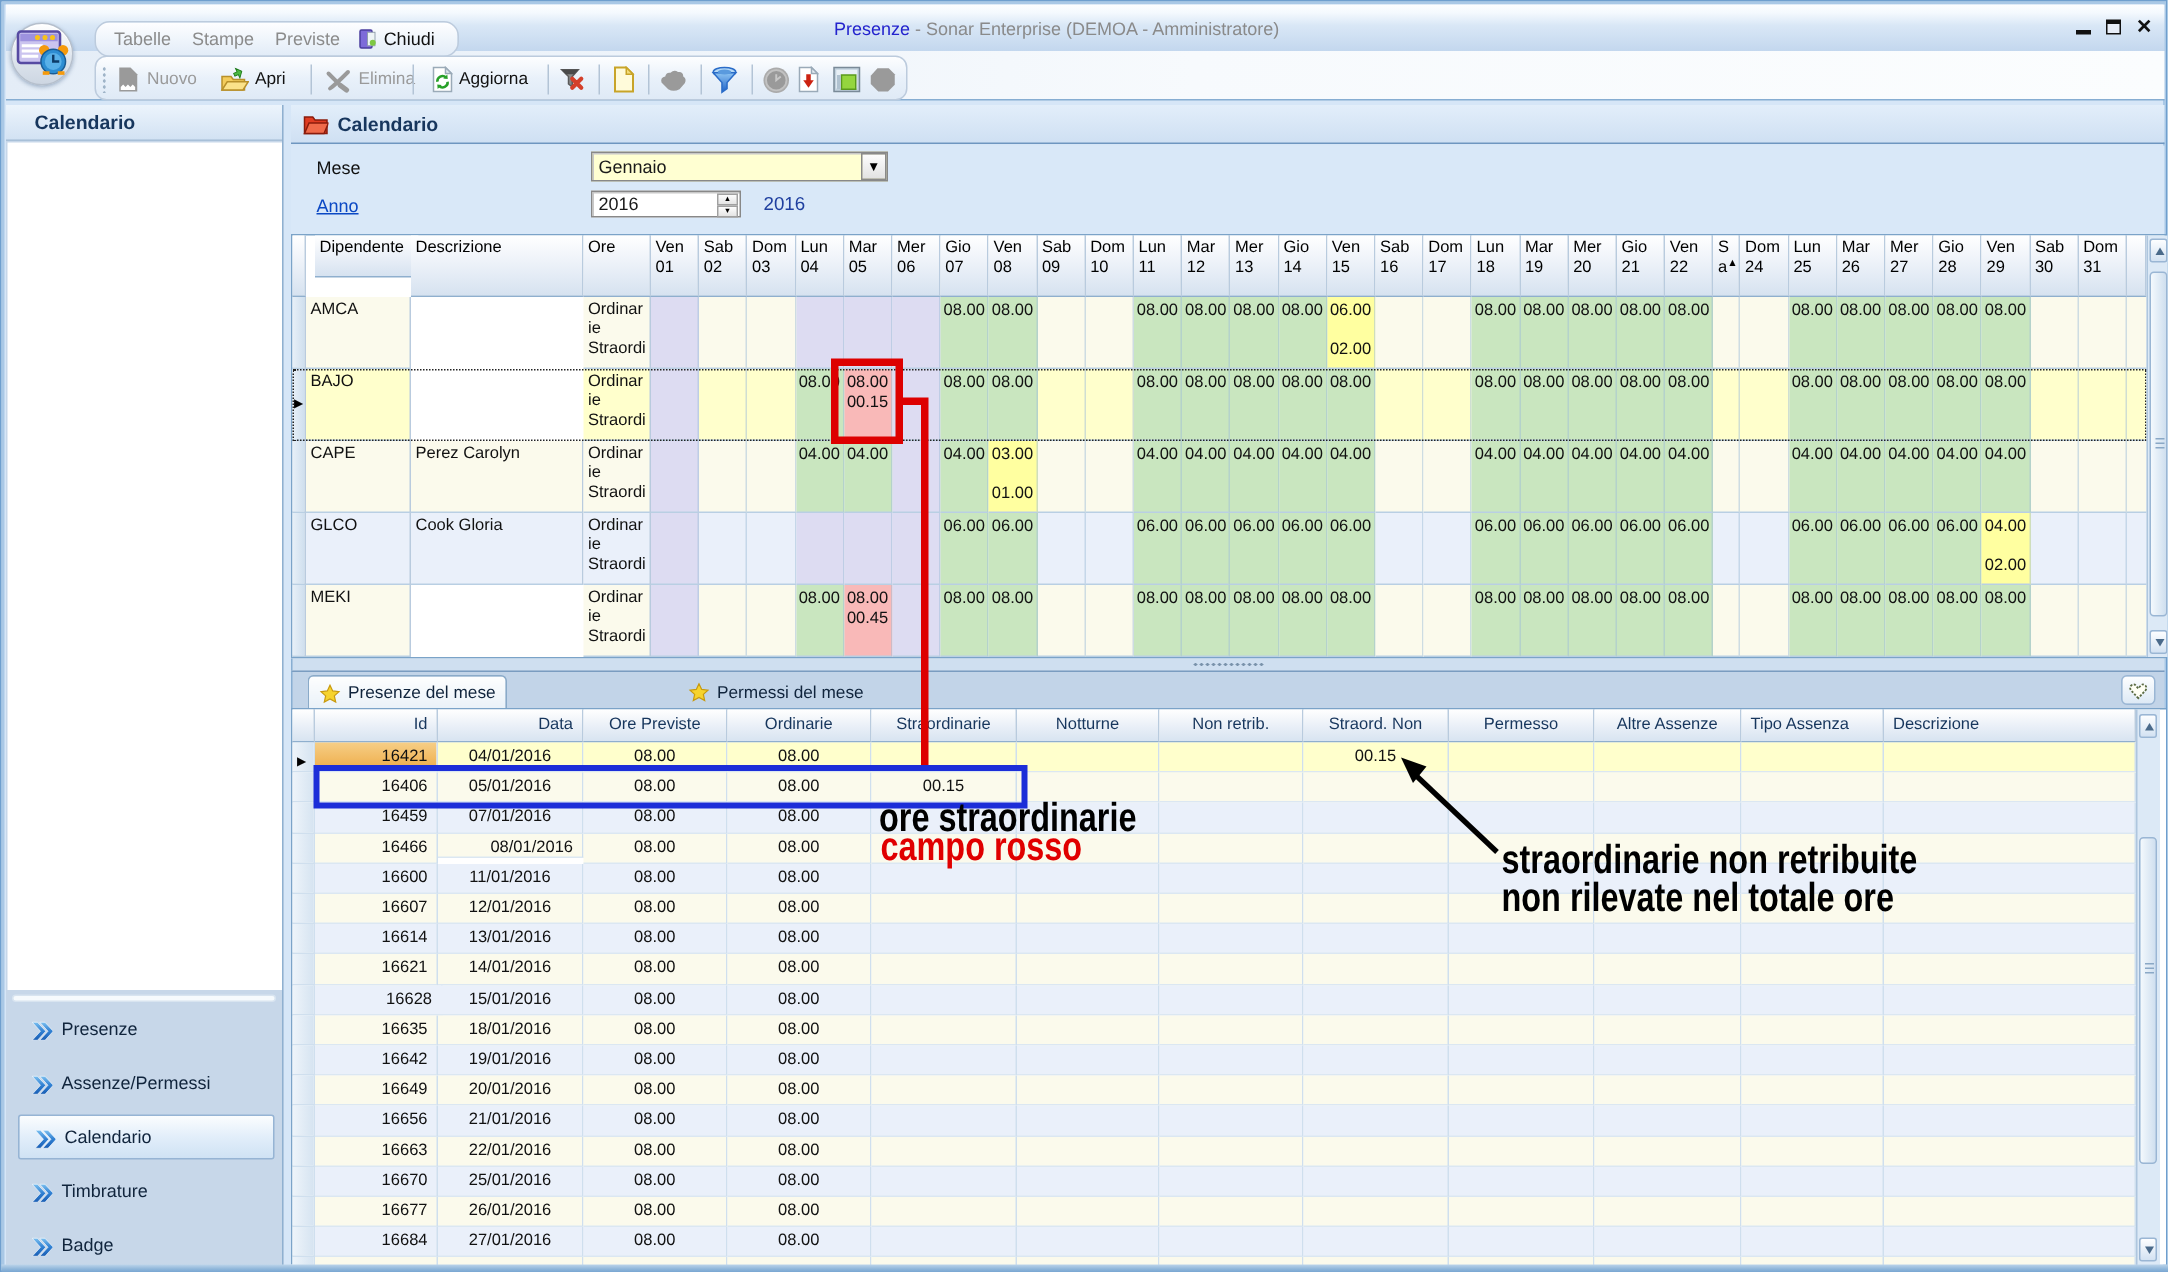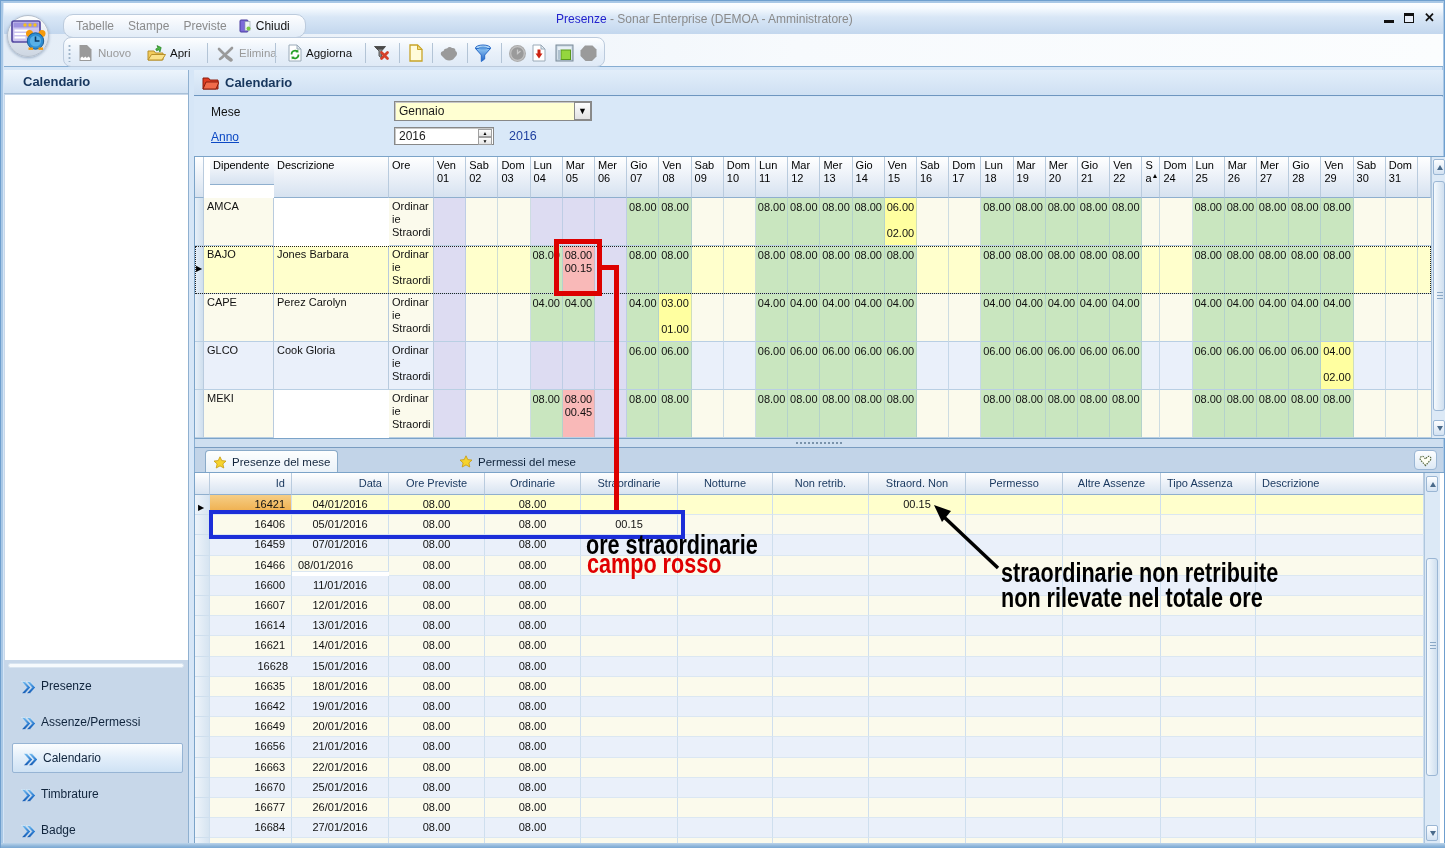--- a/index.html
+++ b/index.html
@@ -505,21 +505,20 @@
       <div class="gcell gval" style="left:1126.4000000000008px;top:41px;width:32.200000000000045px;height:48px;background:#c9e6bf;border-right:1px solid rgba(160,190,215,.5);border-bottom:1px solid #b9cfe3;">
         <div style="position:absolute;left:0;top:3px;width:100%;text-align:center;">08.00</div>
       </div>
       <div class="gcell gval" style="left:1158.6000000000008px;top:41px;width:32.200000000000045px;height:48px;background:#fbfaec;border-right:1px solid rgba(160,190,215,.5);border-bottom:1px solid #b9cfe3;"></div>
       <div class="gcell gval" style="left:1190.8000000000009px;top:41px;width:32.200000000000045px;height:48px;background:#fbfaec;border-right:1px solid rgba(160,190,215,.5);border-bottom:1px solid #b9cfe3;"></div>
       <div class="gcell" style="left:1223.000000000001px;top:41px;width:12.99999999999909px;height:48px;background:#fbfaec;border-bottom:1px solid #b9cfe3;"></div>
       <div class="gcell" style="left:0;top:89px;width:9px;height:48px;background:linear-gradient(90deg,#e8f0f8,#cfdfee);border-right:1px solid #b9cbde;border-bottom:1px solid #b9cfe3;">
         <span style="position:absolute;left:1px;top:18px;font-size:8px;color:#000;">▶</span>
       </div>
       <div class="gcell" style="left:9px;top:89px;width:70px;height:48px;background:#ffffcc;border-right:1px solid #b9cbde;border-bottom:1px solid #b9cfe3;padding:2px 0 0 3px;font-size:11px;line-height:13px;color:#111;">BAJO</div>
-      <div class="gcell" style="left:79px;top:89px;width:115px;height:48px;background:#ffffcc;border-right:1px solid #b9cbde;border-bottom:1px solid #b9cfe3;padding:2px 0 0 3px;font-size:11px;line-height:13px;color:#111;">Jones Barbara</div>
       <div class="gcell" style="left:194px;top:89px;width:45px;height:48px;background:#ffffcc;border-right:1px solid #b9cbde;border-bottom:1px solid #b9cfe3;padding:2px 0 0 3px;font-size:11px;line-height:13px;color:#111;">Ordinar<br>ie<br>Straordi</div>
       <div class="gcell gval" style="left:239px;top:89px;width:32.19999999999999px;height:48px;background:#dddcf2;border-right:1px solid rgba(160,190,215,.5);border-bottom:1px solid #b9cfe3;"></div>
       <div class="gcell gval" style="left:271.2px;top:89px;width:32.19999999999999px;height:48px;background:#ffffcc;border-right:1px solid rgba(160,190,215,.5);border-bottom:1px solid #b9cfe3;"></div>
       <div class="gcell gval" style="left:303.4px;top:89px;width:32.19999999999999px;height:48px;background:#ffffcc;border-right:1px solid rgba(160,190,215,.5);border-bottom:1px solid #b9cfe3;"></div>
       <div class="gcell gval" style="left:335.59999999999997px;top:89px;width:32.19999999999999px;height:48px;background:#c9e6bf;border-right:1px solid rgba(160,190,215,.5);border-bottom:1px solid #b9cfe3;">
         <div style="position:absolute;left:0;top:3px;width:100%;text-align:center;">08.00</div>
       </div>
       <div class="gcell gval" style="left:367.79999999999995px;top:89px;width:32.19999999999999px;height:48px;background:#f9b9b8;border-right:1px solid rgba(160,190,215,.5);border-bottom:1px solid #b9cfe3;">
         <div style="position:absolute;left:0;top:3px;width:100%;text-align:center;">08.00</div>
         <div style="position:absolute;left:0;top:16px;width:100%;text-align:center;">00.15</div>
@@ -904,21 +903,21 @@
       <div class="bcell" style="left:386px;top:62.4px;width:97px;height:20.2px;background:#eaf0fa;border-bottom:1px solid #dbe7f2;text-align:center;padding:0 6px;"></div>
       <div class="bcell" style="left:483px;top:62.4px;width:95px;height:20.2px;background:#eaf0fa;border-bottom:1px solid #dbe7f2;text-align:center;padding:0 6px;"></div>
       <div class="bcell" style="left:578px;top:62.4px;width:96px;height:20.2px;background:#eaf0fa;border-bottom:1px solid #dbe7f2;text-align:center;padding:0 6px;"></div>
       <div class="bcell" style="left:674px;top:62.4px;width:97px;height:20.2px;background:#eaf0fa;border-bottom:1px solid #dbe7f2;text-align:center;padding:0 6px;"></div>
       <div class="bcell" style="left:771px;top:62.4px;width:97px;height:20.2px;background:#eaf0fa;border-bottom:1px solid #dbe7f2;text-align:center;padding:0 6px;"></div>
       <div class="bcell" style="left:868px;top:62.4px;width:98px;height:20.2px;background:#eaf0fa;border-bottom:1px solid #dbe7f2;text-align:center;padding:0 6px;"></div>
       <div class="bcell" style="left:966px;top:62.4px;width:95px;height:20.2px;background:#eaf0fa;border-bottom:1px solid #dbe7f2;text-align:left;padding:0 6px;"></div>
       <div class="bcell" style="left:1061px;top:62.4px;width:168px;height:20.2px;background:#eaf0fa;border-bottom:1px solid #dbe7f2;text-align:left;padding:0 6px;"></div>
       <div class="bcell" style="left:0;top:82.6px;width:15px;height:20.2px;background:linear-gradient(90deg,#eef4fa,#d6e4f1);border-bottom:1px solid #cfdfee;"></div>
       <div class="bcell" style="left:15px;top:82.6px;width:82px;height:20.2px;background:#fbfaec;border-bottom:1px solid #dbe7f2;text-align:right;padding:0 6px;">16466</div>
-      <div class="bcell" style="left:97px;top:82.6px;width:97px;height:16px;background:#fbfaec;border-bottom:1px solid #dbe7f2;text-align:left;padding:0 6px;">08/01/2016</div>
+      <div class="bcell" style="left:97px;top:82.6px;width:97px;height:16px;background:#fbfaec;border-bottom:1px solid #dbe7f2;text-align:right;padding:0 6px;">08/01/2016</div>
       <div class="bcell" style="left:194px;top:82.6px;width:96px;height:20.2px;background:#fbfaec;border-bottom:1px solid #dbe7f2;text-align:center;padding:0 6px;">08.00</div>
       <div class="bcell" style="left:290px;top:82.6px;width:96px;height:20.2px;background:#fbfaec;border-bottom:1px solid #dbe7f2;text-align:center;padding:0 6px;">08.00</div>
       <div class="bcell" style="left:386px;top:82.6px;width:97px;height:20.2px;background:#fbfaec;border-bottom:1px solid #dbe7f2;text-align:center;padding:0 6px;"></div>
       <div class="bcell" style="left:483px;top:82.6px;width:95px;height:20.2px;background:#fbfaec;border-bottom:1px solid #dbe7f2;text-align:center;padding:0 6px;"></div>
       <div class="bcell" style="left:578px;top:82.6px;width:96px;height:20.2px;background:#fbfaec;border-bottom:1px solid #dbe7f2;text-align:center;padding:0 6px;"></div>
       <div class="bcell" style="left:674px;top:82.6px;width:97px;height:20.2px;background:#fbfaec;border-bottom:1px solid #dbe7f2;text-align:center;padding:0 6px;"></div>
       <div class="bcell" style="left:771px;top:82.6px;width:97px;height:20.2px;background:#fbfaec;border-bottom:1px solid #dbe7f2;text-align:center;padding:0 6px;"></div>
       <div class="bcell" style="left:868px;top:82.6px;width:98px;height:20.2px;background:#fbfaec;border-bottom:1px solid #dbe7f2;text-align:center;padding:0 6px;"></div>
       <div class="bcell" style="left:966px;top:82.6px;width:95px;height:20.2px;background:#fbfaec;border-bottom:1px solid #dbe7f2;text-align:left;padding:0 6px;"></div>
       <div class="bcell" style="left:1061px;top:82.6px;width:168px;height:20.2px;background:#fbfaec;border-bottom:1px solid #dbe7f2;text-align:left;padding:0 6px;"></div>

